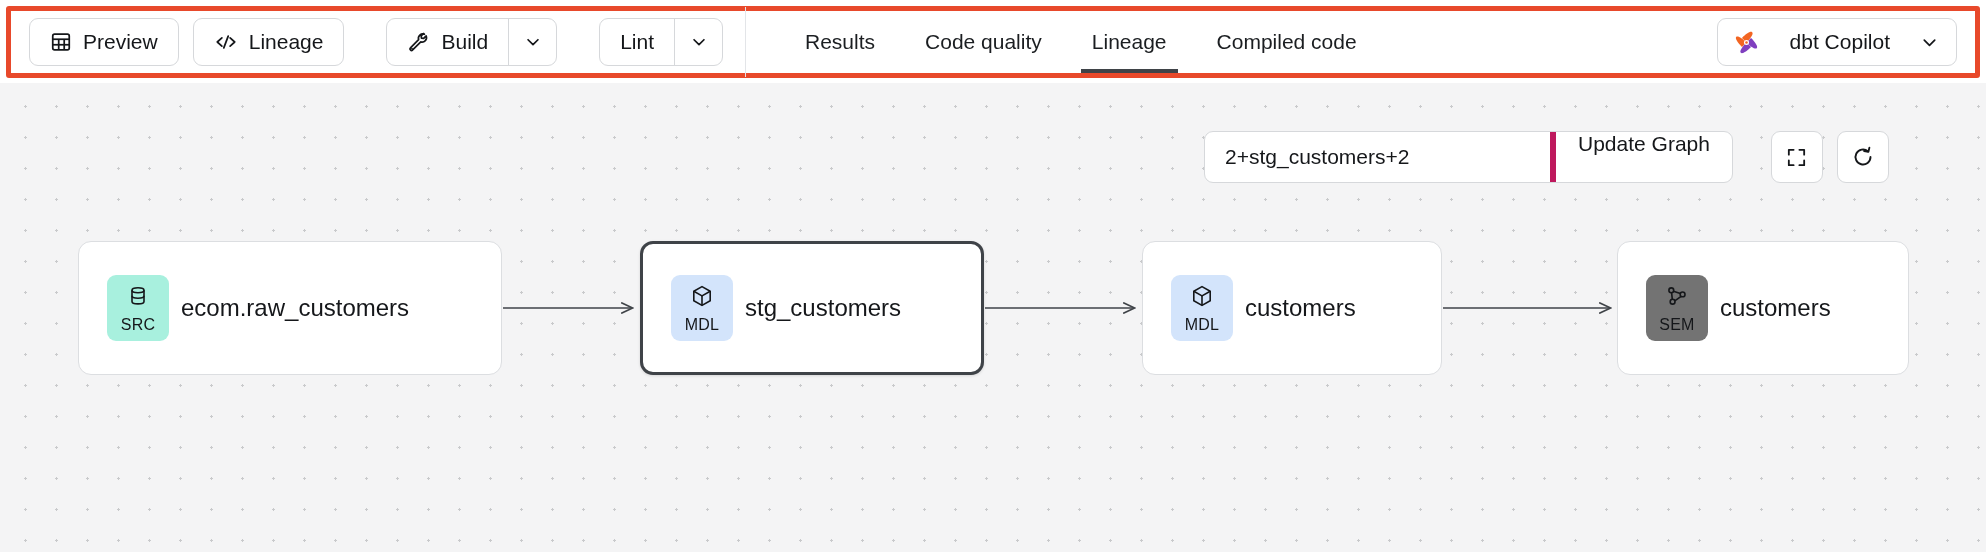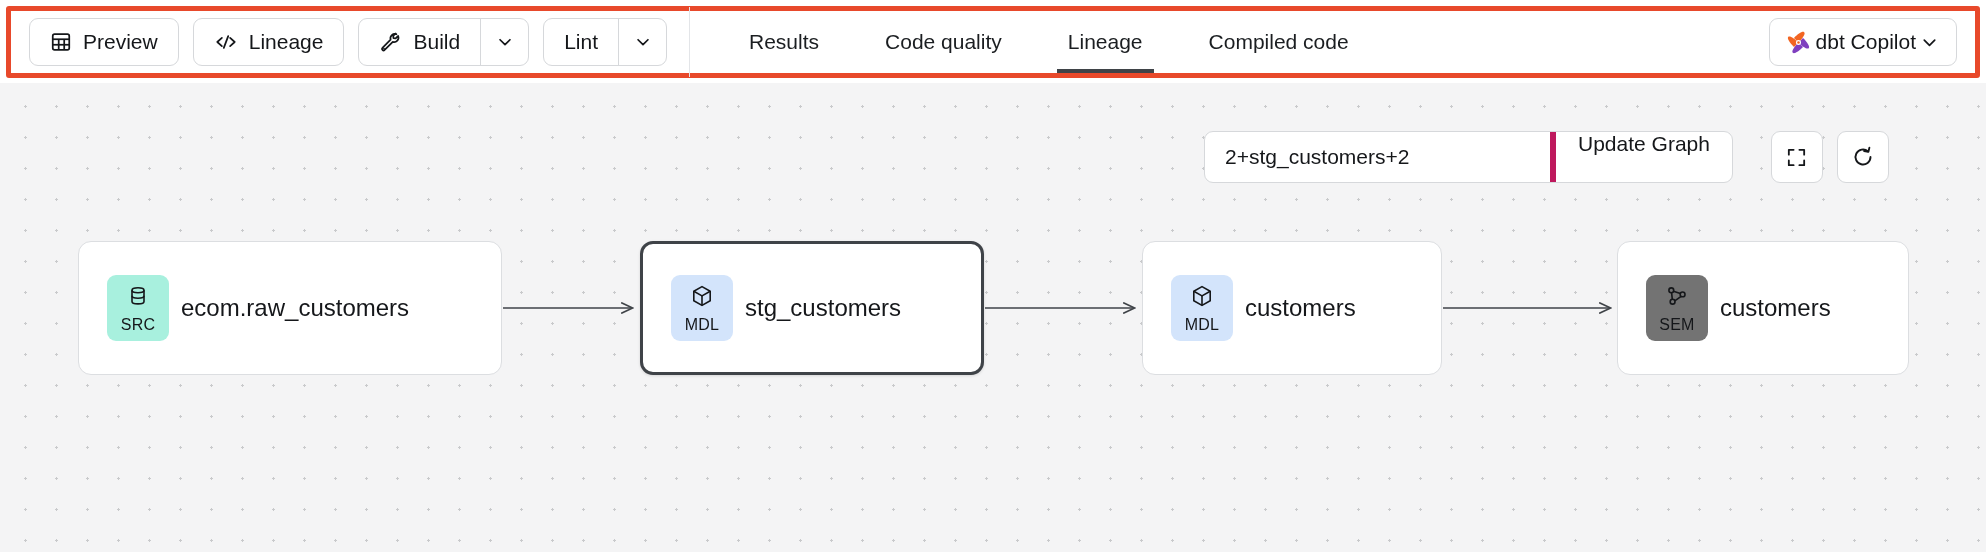--- a/index.html
+++ b/index.html
@@ -45,20 +45,21 @@
     white-space: nowrap;
     cursor: pointer;
   }
   .btn-group {
     display: flex; align-items: stretch;
     border: 1px solid #d6d8db;
     border-radius: 9px;
     background: #ffffff;
     height: 48px;
     overflow: hidden;
+    margin-left: 28px;
   }
   .btn-group .btn-main {
     display: flex; align-items: center; gap: 11px;
     padding: 0 20px;
     border: none;
     background: transparent;
     font-size: 21px;
     color: #15171a;
     cursor: pointer;
     white-space: nowrap;
@@ -76,21 +77,21 @@
   .tb-divider {
     width: 1px; height: 70px;
     background: #e3e5e8;
     margin-left: 22px;
   }
 
   .tabs {
     display: flex; align-items: center;
     height: 100%;
     margin-left: 34px;
-    gap: 16px;
+    gap: 0px;
   }
   .tab {
     position: relative;
     display: flex; align-items: center;
     height: 100%;
     padding: 0 25px;
     font-size: 21px;
     color: #1b1e21;
     cursor: pointer;
     white-space: nowrap;
@@ -102,21 +103,21 @@
     height: 4px;
     background: #3f4348;
   }
 
   .tb-right {
     margin-left: auto;
     padding-right: 18px;
     display: flex; align-items: center;
   }
   .copilot-btn {
-    display: flex; align-items: center; gap: 4px;
+    display: flex; align-items: center; gap: 30px;
     height: 48px;
     padding: 0 17px 0 15px;
     border: 1px solid #d6d8db;
     border-radius: 9px;
     background: #ffffff;
     font-size: 21px;
     color: #15171a;
     cursor: pointer;
     white-space: nowrap;
   }

